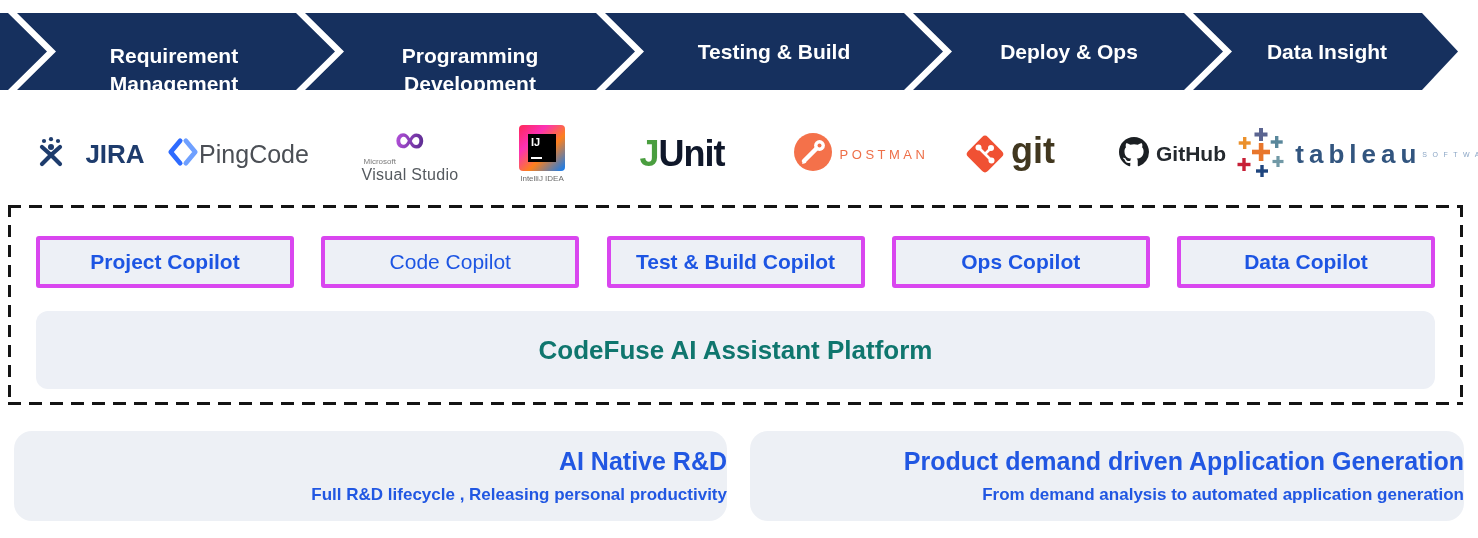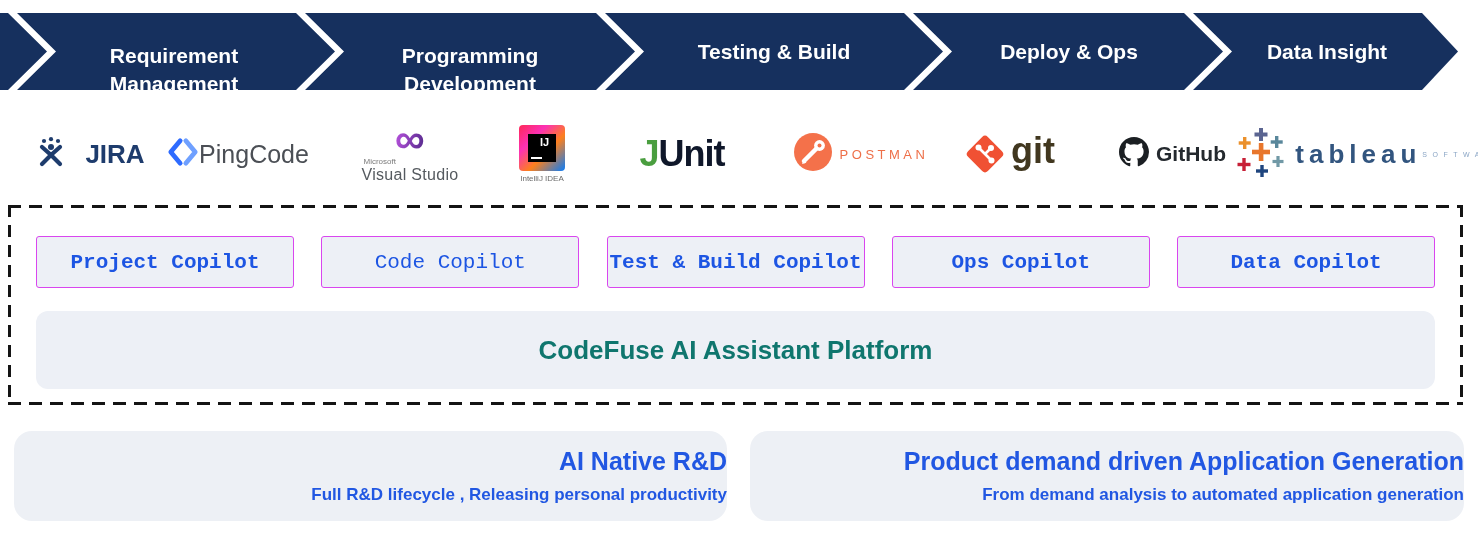--- a/index.html
+++ b/index.html
@@ -31,21 +31,21 @@
   .vs-inf{ font-size:42px; line-height:30px; font-weight:700;
            background:linear-gradient(100deg,#b14fd8 10%,#5c2d91 90%);
            -webkit-background-clip:text; background-clip:text; color:transparent; }
   .vs-brand{ display:block; font-size:8px; color:#7a7a7a; text-align:left; margin-left:2px; }
   .vs-word{ font-size:16px; color:#555a5f; letter-spacing:0.3px; }
   .t-intellij{left:497px;width:90px}
   .ij-box{ width:46px; height:46px; border-radius:4px;
            background:linear-gradient(135deg,#fe2857 0%,#fc31b4 30%,#fc801d 60%,#087cfa 100%);
            display:flex; align-items:center; justify-content:center; }
   .ij-inner{ width:28px; height:28px; background:#000; position:relative;
-             color:#fff; font-size:11px; font-weight:700; padding:2px 0 0 12px; }
+             color:#fff; font-size:11px; font-weight:700; padding:2px 0 0 3px; }
   .ij-inner::after{ content:""; position:absolute; left:3px; bottom:3px; width:11px; height:2.5px; background:#fff; }
   .ij-caption{ font-size:8px; color:#6b6b6b; }
   .t-junit{left:622px;width:120px}
   .junit-word{ font-size:36px; font-weight:800; letter-spacing:-1px; }
   .junit-word .g{ color:#4a9e3f; } .junit-word .r{ color:#0f172a; }
   .t-postman{left:788px;width:145px;gap:7px}
   .postman-word{ font-size:13px; letter-spacing:3.5px; color:#ee6f48; font-weight:500; }
   .t-git{left:958px;width:110px;gap:12px}
   .git-diamond{ width:28px; height:28px; background:#f05133; border-radius:4px; transform:rotate(45deg); 
                 display:flex; align-items:center; justify-content:center; }
@@ -62,23 +62,23 @@
   .dashed-panel{ position:absolute; left:8px; top:205px; width:1455px; height:200px; }
   .d-edge{ position:absolute; background:transparent; }
   .d-top,.d-bottom{ left:0; width:100%; height:3px;
       background:repeating-linear-gradient(90deg,#141414 0 13px,transparent 13px 21px); }
   .d-top{top:0}.d-bottom{bottom:0}
   .d-left,.d-right{ top:0; height:100%; width:3px;
       background:repeating-linear-gradient(180deg,#141414 0 12px,transparent 12px 20px); }
   .d-left{left:0}.d-right{right:0}
   .copilot-row{ position:absolute; left:28px; right:28px; top:31px; height:52px;
                 display:flex; justify-content:space-between; }
-  .copilot-btn{ width:258px; height:52px; background:#edf0f6; border:1px solid #d946ef; border-radius:3px;
+  .copilot-btn{ width:258px; height:52px; background:#edf0f6; border:4px solid #d946ef; border-radius:3px;
                 display:flex; align-items:center; justify-content:center;
-                color:#1d55e3; font-size:21px; font-weight:700;font-family:Liberation Mono, monospace; }
+                color:#1d55e3; font-size:21px; font-weight:700; }
   .copilot-btn.regular{ font-weight:400; }
   .platform-bar{ position:absolute; left:28px; right:28px; top:106px; height:78px;
                  background:#edf0f6; border-radius:12px;
                  display:flex; align-items:center; justify-content:center;
                  color:#0f766e; font-size:26px; font-weight:700; }
 
   
   .outcome{ position:absolute; top:431px; height:90px; background:#edf0f5; border-radius:18px;
             display:flex; flex-direction:column; align-items:flex-end; justify-content:center; gap:9px; }
   .outcome.left{ left:14px; width:713px; }

